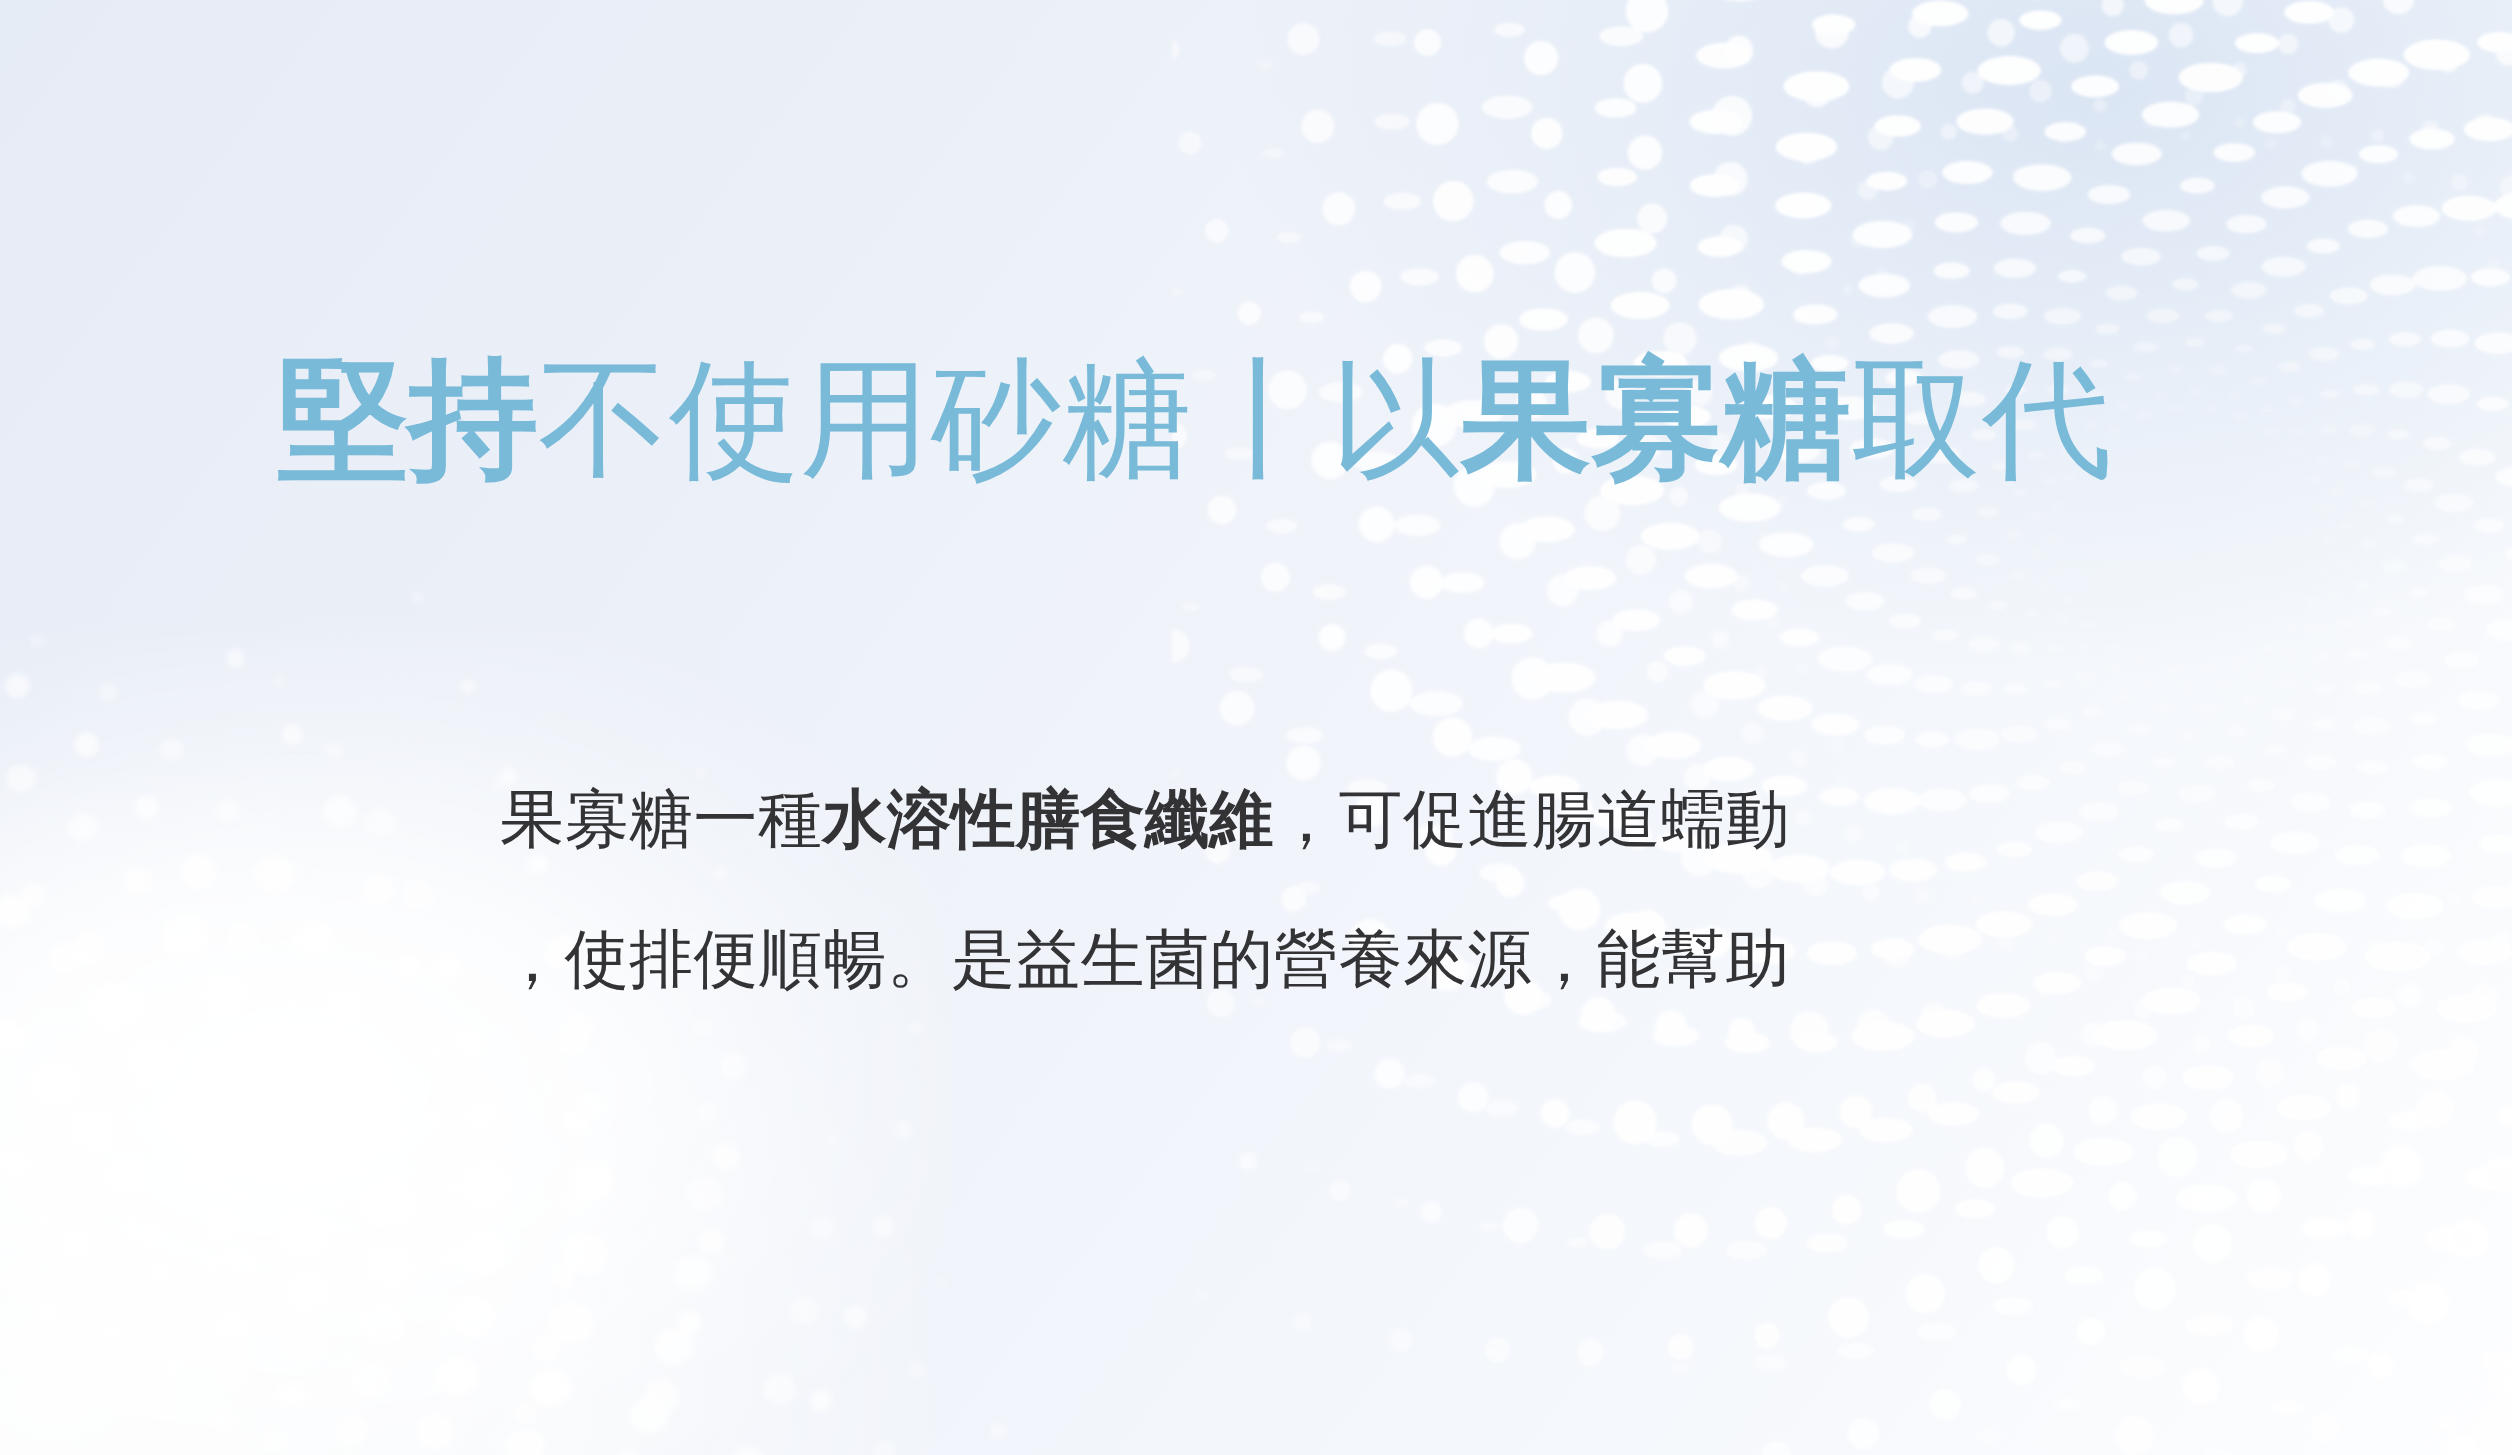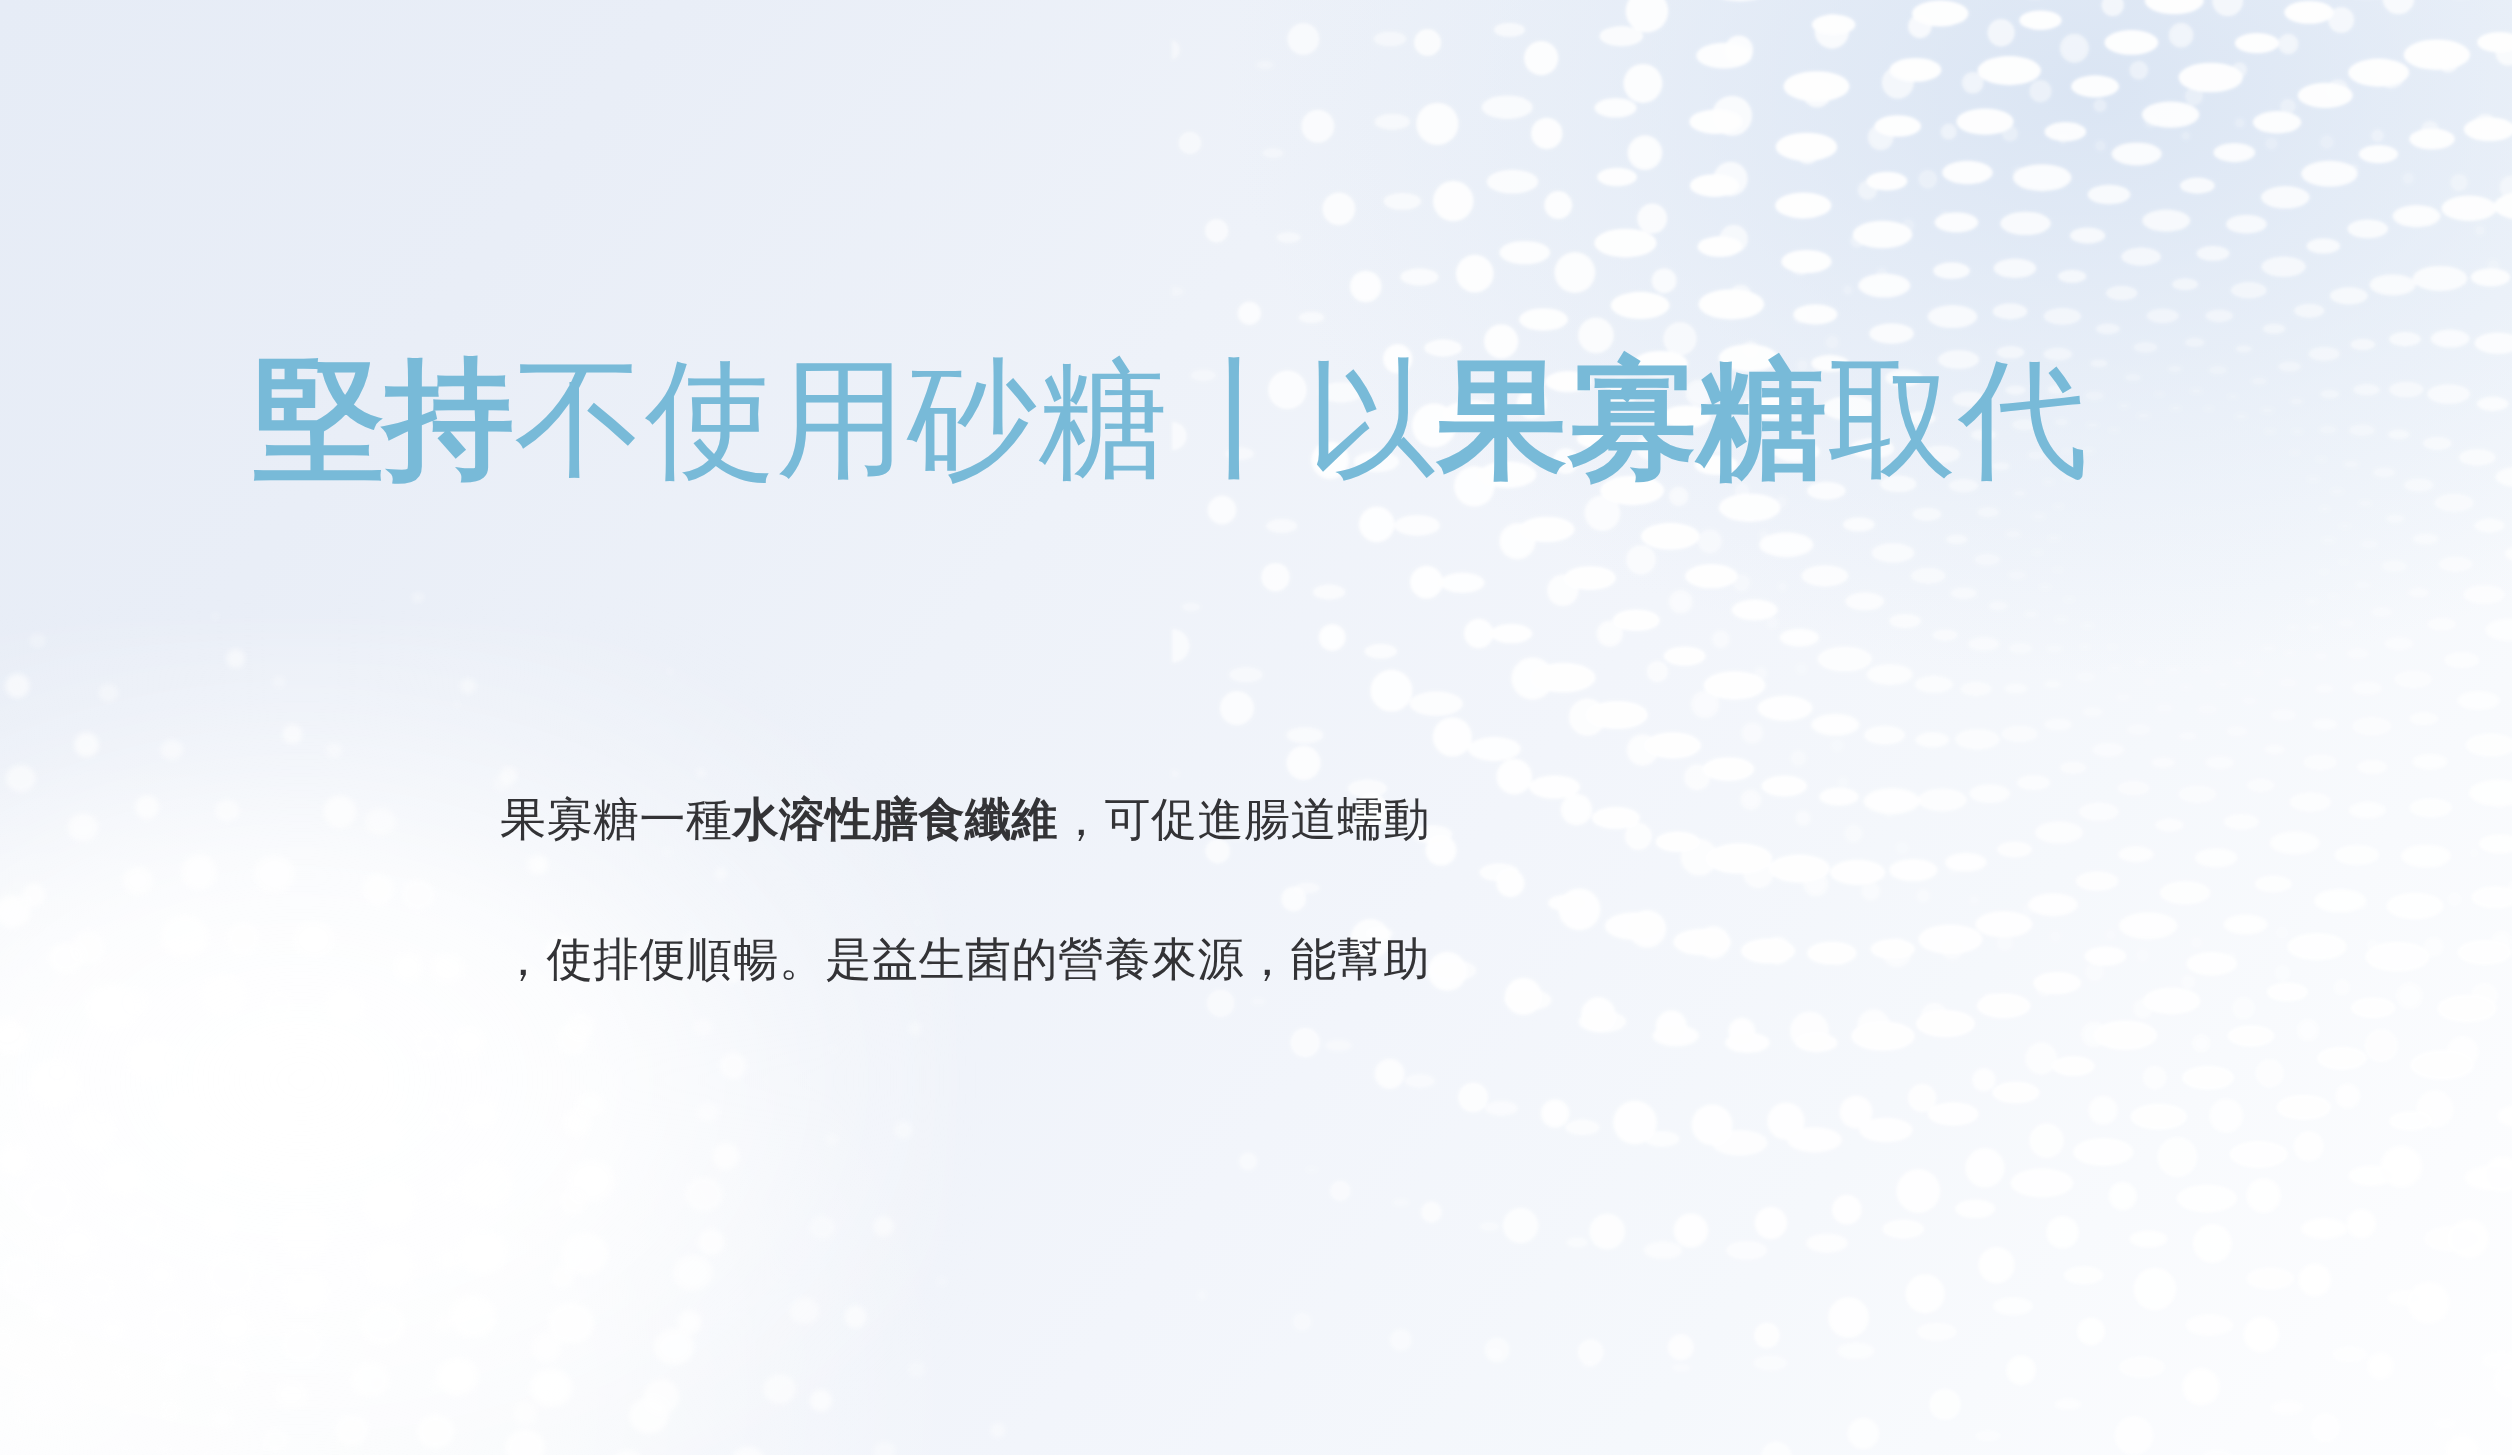--- a/index.html
+++ b/index.html
@@ -91,20 +91,21 @@
     width: 2211px;
     white-space: nowrap;
   }
   .title-text {
     font-size: 130px;
     line-height: 1.12;
     letter-spacing: 1px;
     color: #78bad8;
     font-weight: 300;
     white-space: nowrap;
+    margin-left: 24px;
   }
   .title-text .tw-bold {
     font-weight: 700;
     letter-spacing: 0px;
   }
   .title-text .tw-light {
     font-weight: 300;
   }
   .title-text .tw-sep {
     font-weight: 400;
@@ -112,21 +113,21 @@
   }
 
   
   .body-block {
     position: absolute;
     left: 500px;
     top: 749px;
     width: 1733px;
   }
   .body-line {
-    font-size: 46px;
+    font-size: 64px;
     line-height: 140px;
     color: #333336;
     font-weight: 400;
     letter-spacing: 0.5px;
     white-space: nowrap;
   }
   .body-line .bw-bold {
     font-weight: 700;
   }
 </style>

